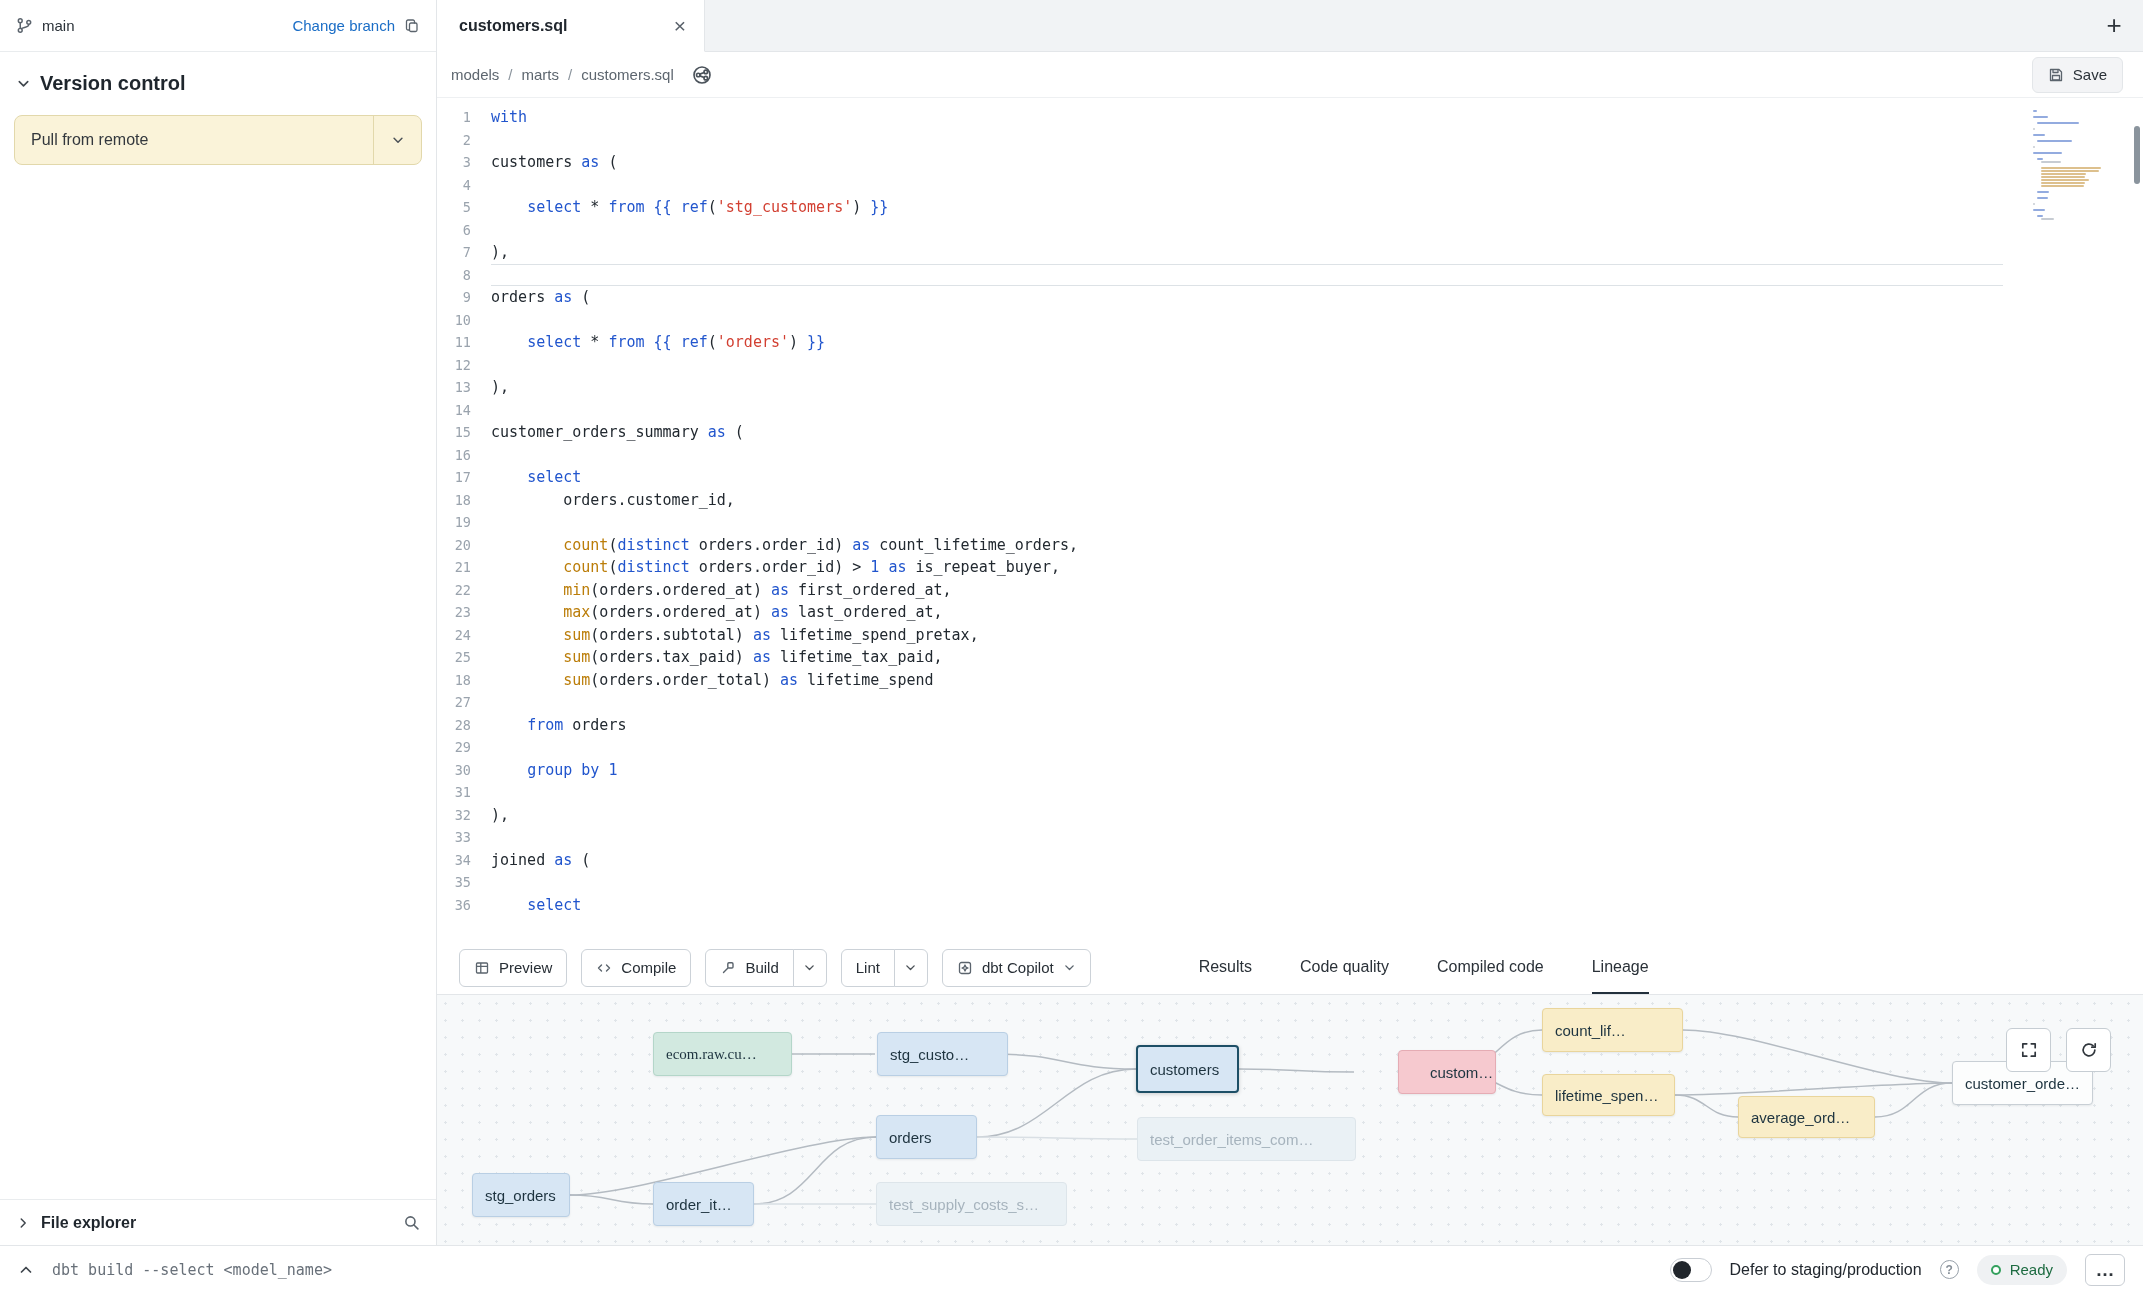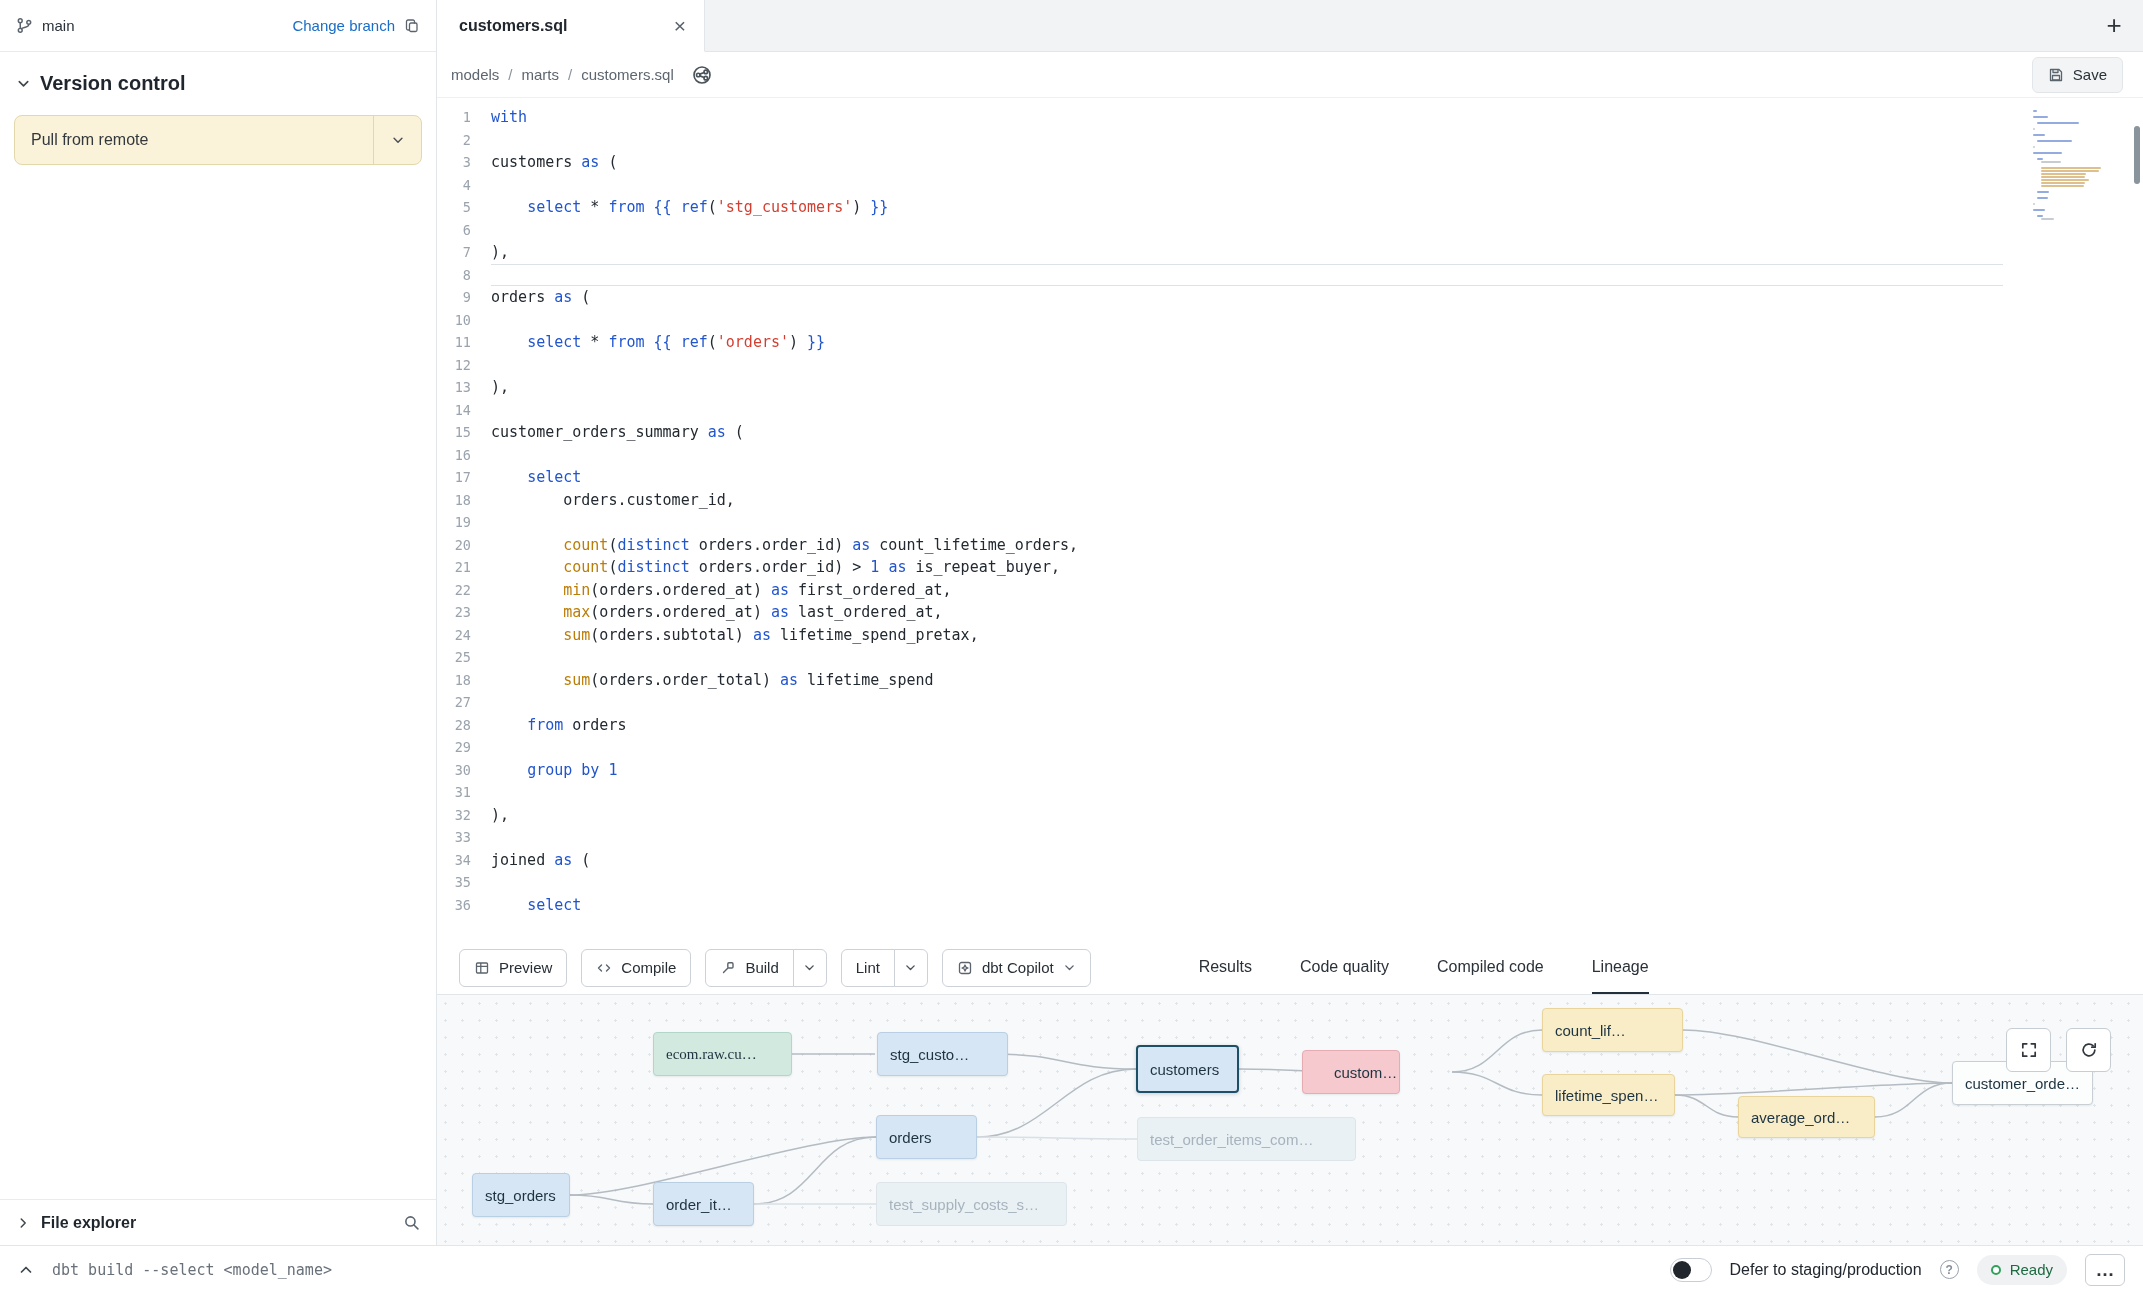--- a/index.html
+++ b/index.html
@@ -296,20 +296,21 @@
             <div class="crow">
               <span class="cnum">23</span>
               <span class="csrc"><span style="color: rgb(34, 41, 48);">        </span><span style="color: rgb(187, 125, 9);">max</span><span style="color: rgb(34, 41, 48);">(orders.ordered_at) </span><span style="color: rgb(33, 85, 205);">as</span><span style="color: rgb(34, 41, 48);"> last_ordered_at,</span></span>
             </div>
             <div class="crow">
               <span class="cnum">24</span>
               <span class="csrc"><span style="color: rgb(34, 41, 48);">        </span><span style="color: rgb(187, 125, 9);">sum</span><span style="color: rgb(34, 41, 48);">(orders.subtotal) </span><span style="color: rgb(33, 85, 205);">as</span><span style="color: rgb(34, 41, 48);"> lifetime_spend_pretax,</span></span>
             </div>
             <div class="crow">
               <span class="cnum">25</span>
+              <span class="csrc"><span style="color: rgb(34, 41, 48);">        </span><span style="color: rgb(187, 125, 9);">sum</span><span style="color: rgb(34, 41, 48);">(orders.tax_paid) </span><span style="color: rgb(33, 85, 205);">as</span><span style="color: rgb(34, 41, 48);"> lifetime_tax_paid,</span></span>
             </div>
             <div class="crow">
               <span class="cnum">18</span>
               <span class="csrc"><span style="color: rgb(34, 41, 48);">        </span><span style="color: rgb(187, 125, 9);">sum</span><span style="color: rgb(34, 41, 48);">(orders.order_total) </span><span style="color: rgb(33, 85, 205);">as</span><span style="color: rgb(34, 41, 48);"> lifetime_spend</span></span>
             </div>
             <div class="crow">
               <span class="cnum">27</span>
               <span class="csrc"></span>
             </div>
             <div class="crow">
@@ -474,21 +475,21 @@
             <path d="M1246,35 C1316,35 1445,88 1515,88" class="edge"></path>
             <path d="M1238,100 C1308,100 1445,88 1515,88" class="edge"></path>
             <path d="M1438,122 C1476.5,122 1476.5,88 1515,88" class="edge"></path>
             <path d="M540,142 C610,142 630,144 700,144" class="edge efaded"></path>
             <path d="M317,209 C378,209 378,209 439,209" class="edge efaded"></path>
           </svg>
         <div id="lin-nodes">
             <div class="lnode k-teal" style="left: 216px; top: 37px; width: 139px; height: 44px; font-family: Liberation Serif, serif;">ecom.raw.cu…</div>
             <div class="lnode k-blue" style="left: 440px; top: 37px; width: 131px; height: 44px;">stg_custo…</div>
             <div class="lnode k-selected" style="left: 699px; top: 50px; width: 103px; height: 48px;">customers</div>
-            <div class="lnode k-pink" style="left: 865px; top: 55px; width: 98px; height: 44px; padding-left: 31px;">custom…</div>
+            <div class="lnode k-pink" style="left: 961px; top: 55px; width: 98px; height: 44px; padding-left: 31px;">custom…</div>
             <div class="lnode k-yellow" style="left: 1105px; top: 13px; width: 141px; height: 44px;">count_lif…</div>
             <div class="lnode k-yellow" style="left: 1105px; top: 79px; width: 133px; height: 42px;">lifetime_spen…</div>
             <div class="lnode k-yellow" style="left: 1301px; top: 101px; width: 137px; height: 42px;">average_ord…</div>
             <div class="lnode k-plain" style="left: 1515px; top: 66px; width: 141px; height: 44px;">customer_orde…</div>
             <div class="lnode k-blue" style="left: 439px; top: 120px; width: 101px; height: 44px;">orders</div>
             <div class="lnode k-faded" style="left: 700px; top: 122px; width: 219px; height: 44px;">test_order_items_com…</div>
             <div class="lnode k-blue" style="left: 35px; top: 178px; width: 98px; height: 44px;">stg_orders</div>
             <div class="lnode k-blue" style="left: 216px; top: 187px; width: 101px; height: 44px;">order_it…</div>
             <div class="lnode k-faded" style="left: 439px; top: 187px; width: 191px; height: 44px;">test_supply_costs_s…</div>
           </div>

